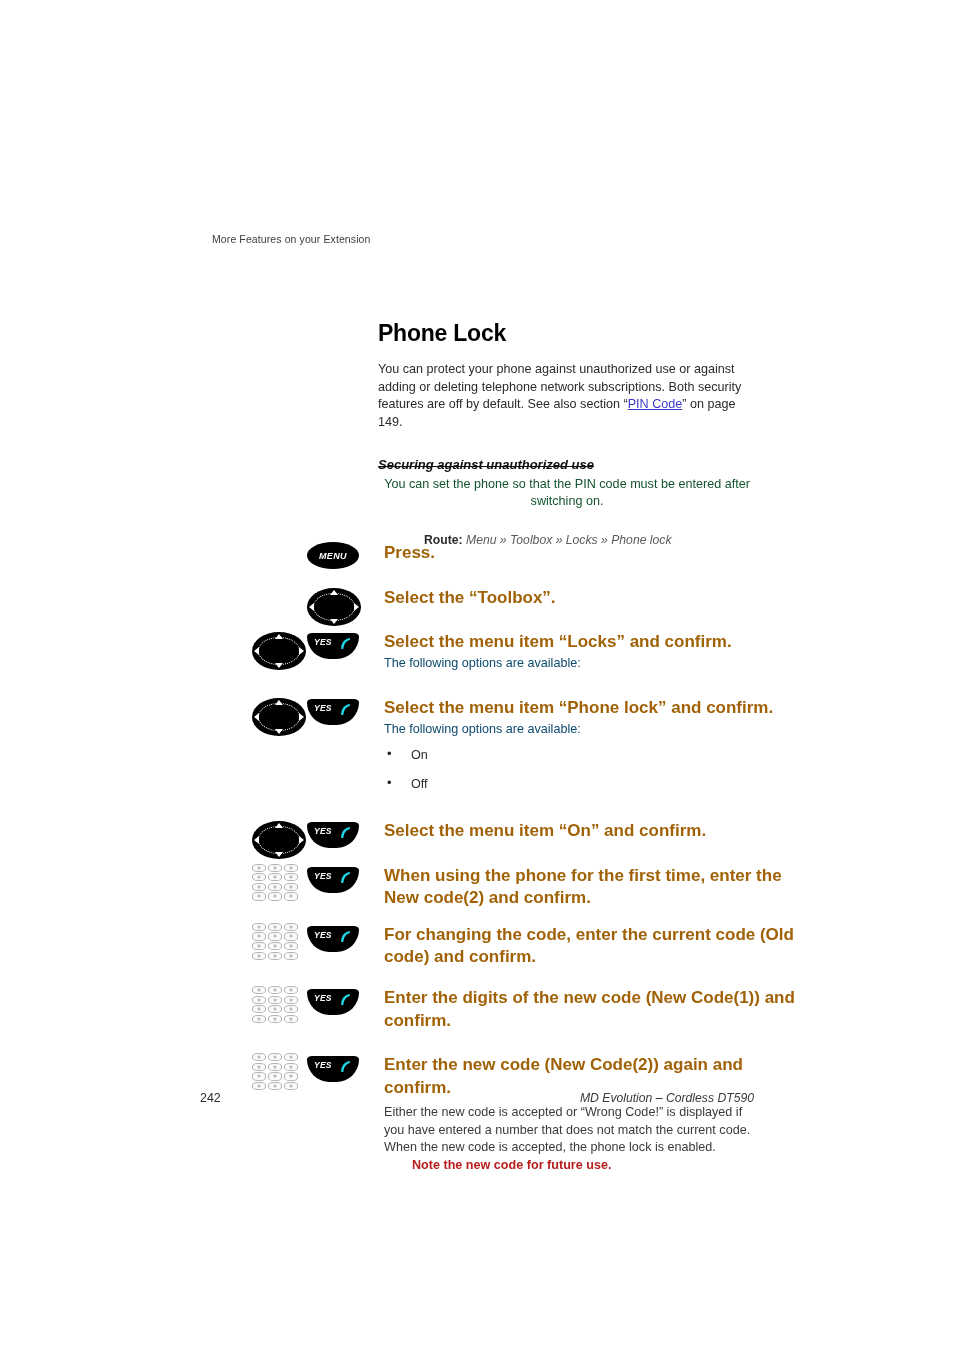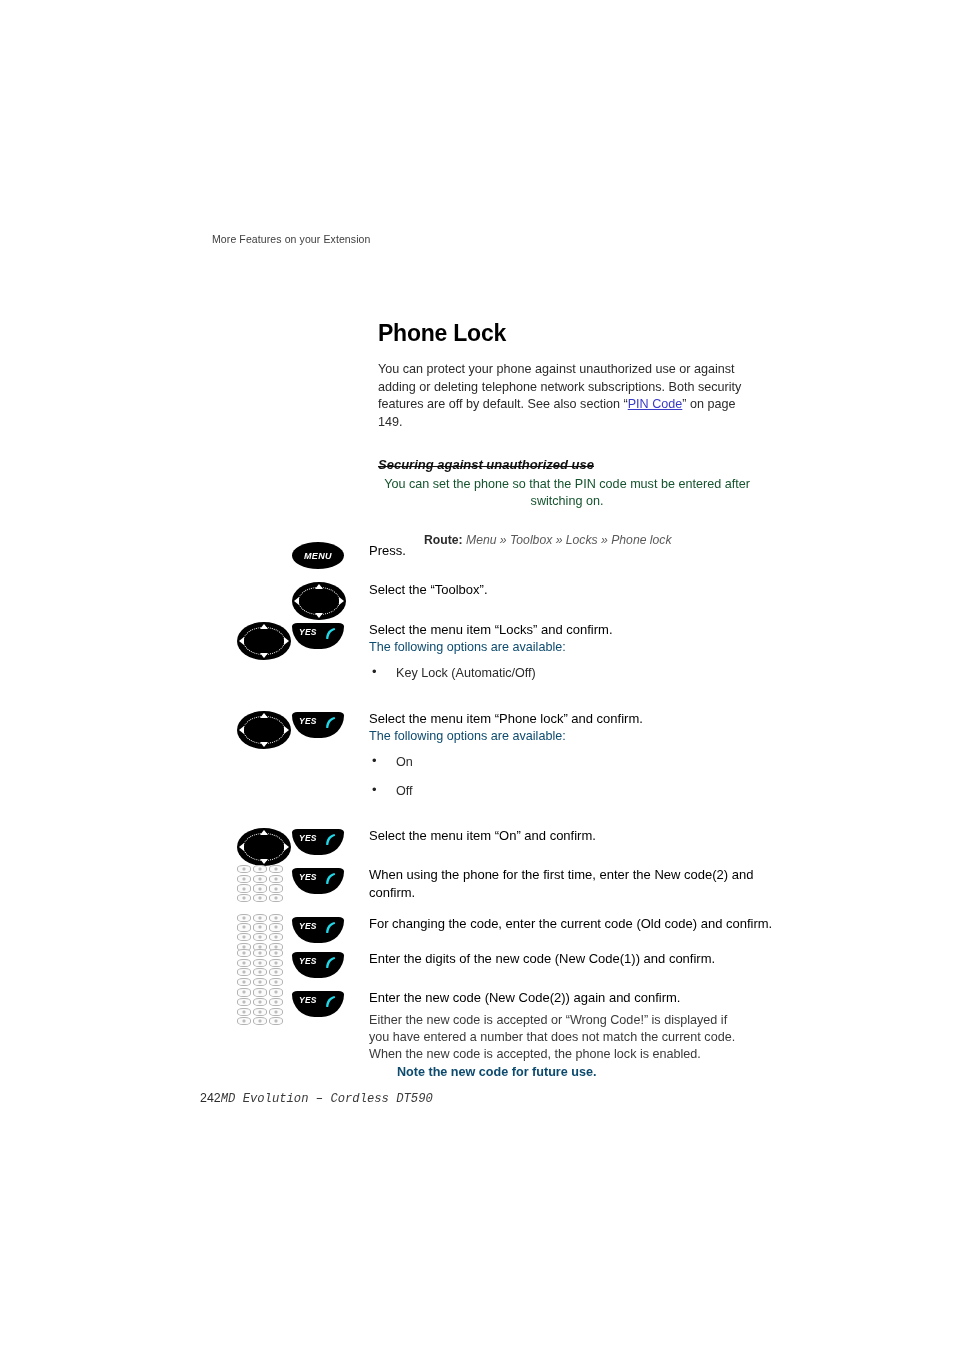--- a/index.html
+++ b/index.html
@@ -86,43 +86,43 @@
     color: #2b2b2b;
   }
   .route .route-path {
     font-style: italic;
     color: #5a5a5a;
   }
 
   
   .steps {
     position: absolute;
-    left: 189px;
+    left: 204px;
     top: 540px;
     width: 600px;
   }
   .step {
     position: relative;
     display: flex;
     align-items: flex-start;
   }
   .icon-col {
     width: 180px;
     flex: 0 0 180px;
     position: relative;
     height: 1px;
   }
   .text-col {
     flex: 1 1 auto;
     padding-top: 2px;
   }
   .step-title {
-    font-size: 13px;
-    font-weight: normal;
-    color: #000000;
+    font-size: 17px;
+    font-weight: bold;
+    color: #a16207;
     line-height: 1.33;
   }
   .step-sub {
     font-size: 12.6px;
     color: #0c4a6e;
     line-height: 1.38;
     margin-top: 1px;
   }
   ul.opts {
     list-style: none;
@@ -144,21 +144,21 @@
     top: -1px;
     font-size: 13px;
     color: #222;
   }
   .tail {
     font-size: 12.6px;
     color: #3a3a3a;
     line-height: 1.38;
     margin-top: 5px;
   }
-  .tail b { color: #0c4a6e; padding-left: 28px; }
+  .tail b { color: #b91c1c; padding-left: 28px; }
 
   
   .ico {
     position: absolute;
   }
 
   
   .menu-key {
     width: 52px;
     height: 27px;
@@ -285,31 +285,31 @@
     border-radius: 1px;
   }
 
   
   .footer {
     position: absolute;
     left: 200px;
     right: 200px;
     top: 1091px;
     display: flex;
+    justify-content: space-between;
     align-items: baseline;
   }
   .footer .pageno {
     font-size: 12.4px;
     color: #2b2b2b;
   }
   .footer .docref {
     font-size: 12.2px;
     font-style: italic;
     color: #3a3a3a;
-    font-family: Liberation Mono, monospace;
   }
 </style>
 </head>
 <body>
 
 <div class="run-header">More Features on your Extension</div>
 
 <div class="content">
 
   <h1 class="title">Phone Lock</h1>
@@ -377,21 +377,20 @@
             <svg class="handset" viewBox="0 0 20 20">
               <path d="M14.8 2.6c-3.9 0.5-7.4 3.4-9.1 7.1-0.9 2-1.3 4.2-1.2 6.3 0.9 0.3 1.9 0.4 2.7 0.1 0.2-1.9 0.6-3.8 1.5-5.5 1.4-2.8 4-5 7-5.8 0.1-0.8-0.2-1.6-0.9-2.2z" fill="#20d8e8"></path>
             </svg>
           </div>
         </div>
       </div>
       <div class="text-col">
         <div class="step-title">Select the menu item “Locks” and confirm.</div>
         <div class="step-sub">The following options are available:</div>
         <ul class="opts">
-          <li>Key Lock (Automatic/Off)</li>
         </ul>
       </div>
     </div>
     <div class="step" style="margin-bottom: 14px;">
       <div class="icon-col">
         <div class="ico" style="left: 48px; top: 3px;">
           <div class="nav-key">
             <div class="disc"></div>
             <div class="ring"></div>
             <div class="arr up"></div>

